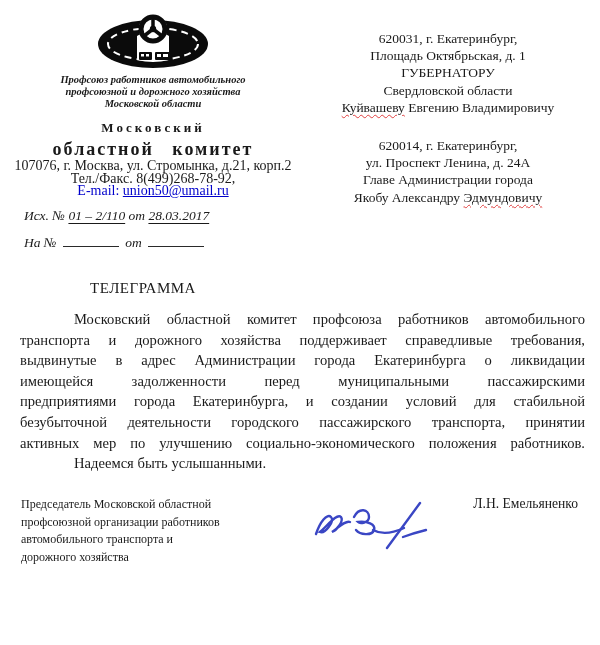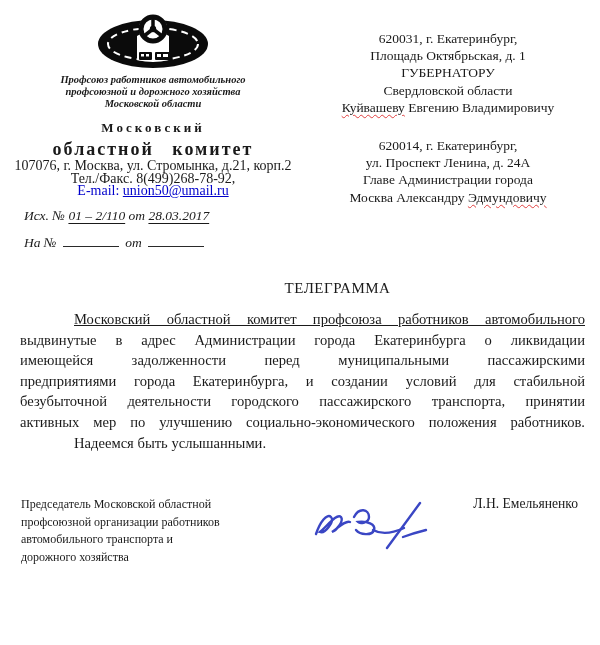--- a/index.html
+++ b/index.html
@@ -23,25 +23,25 @@
   
   .refs{position:absolute;left:24px;top:202px;font-style:italic;font-size:13.5px;line-height:27px;}
   .u{ text-decoration:underline; text-underline-offset:3px;}
   .blank{display:inline-block;width:56px;border-bottom:1px solid #2a2a2a;height:13px;margin:0 3px;}
   
   .recipients{position:absolute;left:303px;top:30px;width:290px;text-align:center;
               font-size:13.5px;line-height:17.2px;}
   .addr-block-2{margin-top:21px;}
   .misspell{text-decoration:underline wavy var(--wave);text-decoration-thickness:1px;text-underline-offset:2px;text-align:center;}
   
-  .telegram-title{position:absolute;left:20px;top:280px;width:565px;text-align:center;
+  .telegram-title{position:absolute;left:20px;top:280px;width:565px;
                   padding-left:70px;font-size:15px;letter-spacing:0.5px;}
   .body-text{position:absolute;left:20px;top:309px;width:565px;font-size:14.6px;}
   .body-text .bline{line-height:20.6px;text-align:justify;text-align-last:justify;}
-  .body-text .bline.first{text-indent:54px;text-decoration:underline;}
+  .body-text .bline.first{text-indent:54px;}
   .body-text .bline.last{text-align:left;text-align-last:left;text-indent:54px;}
   
   .signoff{position:absolute;left:21px;top:496px;width:262px;font-size:12px;line-height:17.6px;}
   .signer-name{position:absolute;right:22px;top:496px;font-size:13.6px;}
   .signature-wrap{position:absolute;left:310px;top:494px;width:132px;height:62px;}
 </style>
 </head>
 <body>
 
 <div class="page">
@@ -88,28 +88,29 @@
       <div>620031, г. Екатеринбург,</div>
       <div>Площадь Октябрьская, д. 1</div>
       <div>ГУБЕРНАТОРУ</div>
       <div>Свердловской области</div>
       <div><span class="misspell">Куйвашеву</span><span> Евгению Владимировичу</span></div>
     </div>
     <div class="addr-block addr-block-2">
       <div>620014, г. Екатеринбург,</div>
       <div>ул. Проспект Ленина, д. 24А</div>
       <div>Главе Администрации города</div>
-      <div><span>Москва Александру </span><span class="misspell">Эдмундовичу</span></div>
+      <div><span>Якобу Александру </span><span class="misspell">Эдмундовичу</span></div>
     </div>
   </div>
 
   <div class="telegram-title">ТЕЛЕГРАММА</div>
 
   <div class="body-text">
     <div class="bline first">Московский областной комитет профсоюза работников автомобильного</div>
+    <div class="bline">транспорта и дорожного хозяйства поддерживает справедливые требования,</div>
     <div class="bline">выдвинутые в адрес Администрации города Екатеринбурга о ликвидации</div>
     <div class="bline">имеющейся задолженности перед муниципальными пассажирскими</div>
     <div class="bline">предприятиями города Екатеринбурга, и создании условий для стабильной</div>
     <div class="bline">безубыточной деятельности городского пассажирского транспорта, принятии</div>
     <div class="bline">активных мер по улучшению социально-экономического положения работников.</div>
     <div class="bline last">Надеемся быть услышанными.</div>
   </div>
 
   <div class="signoff">
     <div>Председатель Московской областной</div>

